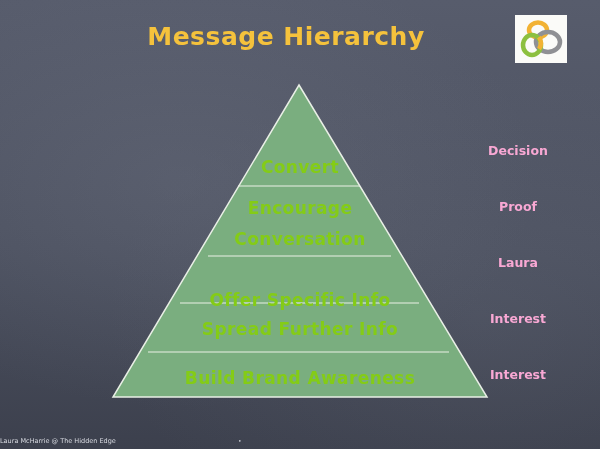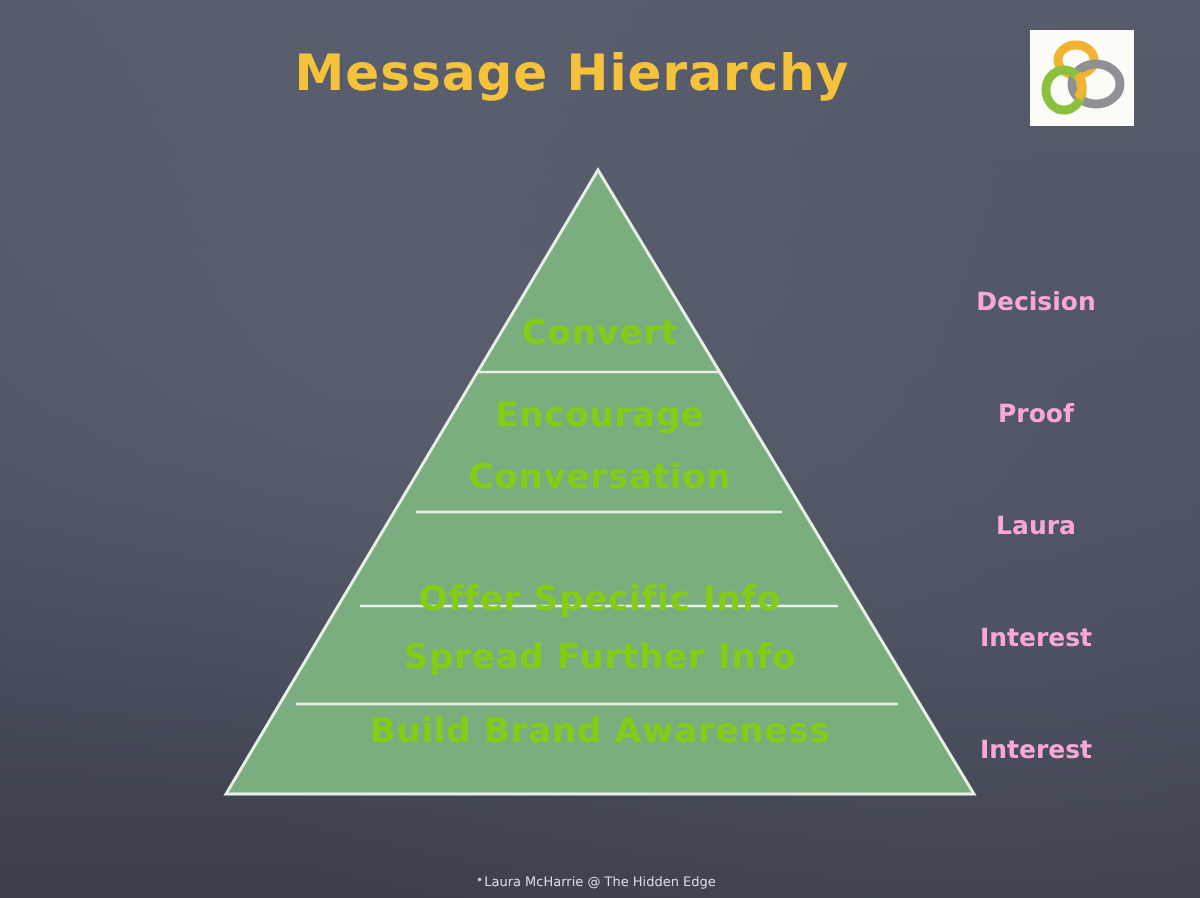--- a/index.html
+++ b/index.html
@@ -11,21 +11,21 @@
       linear-gradient(180deg,#575c6c 0%,#4c5160 55%,#3c404d 100%);
     font-family:"DejaVu Sans", sans-serif;}
   .title{position:absolute;left:0;width:572px;top:22px;text-align:center;
     color:#f5c23c;font-weight:bold;font-size:25px;letter-spacing:0.5px;}
   .logo{position:absolute;left:515px;top:15px;width:52px;height:48px;background:#fbfbf8;}
   svg.pyr{position:absolute;left:0;top:0;}
   .layer-label{position:absolute;color:#84cc16;font-weight:bold;font-size:17px;
     text-align:center;width:300px;left:150px;letter-spacing:0.4px;}
   .stage{position:absolute;color:#f9a8d4;font-weight:bold;font-size:12.5px;
     width:100px;left:468px;text-align:center;}
-  .footer{position:absolute;top:437px;left:0;width:600px;text-align:center;
+  .footer{position:absolute;top:437px;left:0;width:600px;text-align:left;
     color:#d9dbe2;font-size:6.5px;}
   .bullet{position:absolute;left:238px;top:437px;color:#c8cad2;font-size:6px;}
 </style>
 </head>
 <body>
 
 <div class="title">Message Hierarchy</div>
 
 <div class="logo">
   <svg width="52" height="48" viewBox="0 0 52 48">
@@ -42,21 +42,21 @@
   <line x1="208" y1="256" x2="391" y2="256" stroke="#e9efe6" stroke-width="1.2"></line>
   <line x1="180" y1="303" x2="419" y2="303" stroke="#e9efe6" stroke-width="1.2"></line>
   <line x1="148" y1="352" x2="449" y2="352" stroke="#e9efe6" stroke-width="1.2"></line>
 </svg>
 
 <div class="layer-label" style="top:157px;">Convert</div>
 <div class="layer-label" style="top:198px;">Encourage</div>
 <div class="layer-label" style="top:229px;text-align:center;">Conversation</div>
 <div class="layer-label" style="top:270px;margin-top:20px;">Offer Specific Info</div>
 <div class="layer-label" style="top:319px;">Spread Further Info</div>
-<div class="layer-label" style="top:356px;">Build Brand Awareness</div>
+<div class="layer-label" style="top:368px;">Build Brand Awareness</div>
 
 <div class="stage" style="top:143px;">Decision</div>
 <div class="stage" style="top:199px;">Proof</div>
 <div class="stage" style="top:255px;">Laura</div>
 <div class="stage" style="top:311px;">Interest</div>
 <div class="stage" style="top:367px;">Interest</div>
 
 <span class="bullet">•</span>
 <div class="footer">Laura McHarrie @ The Hidden Edge</div>
 

